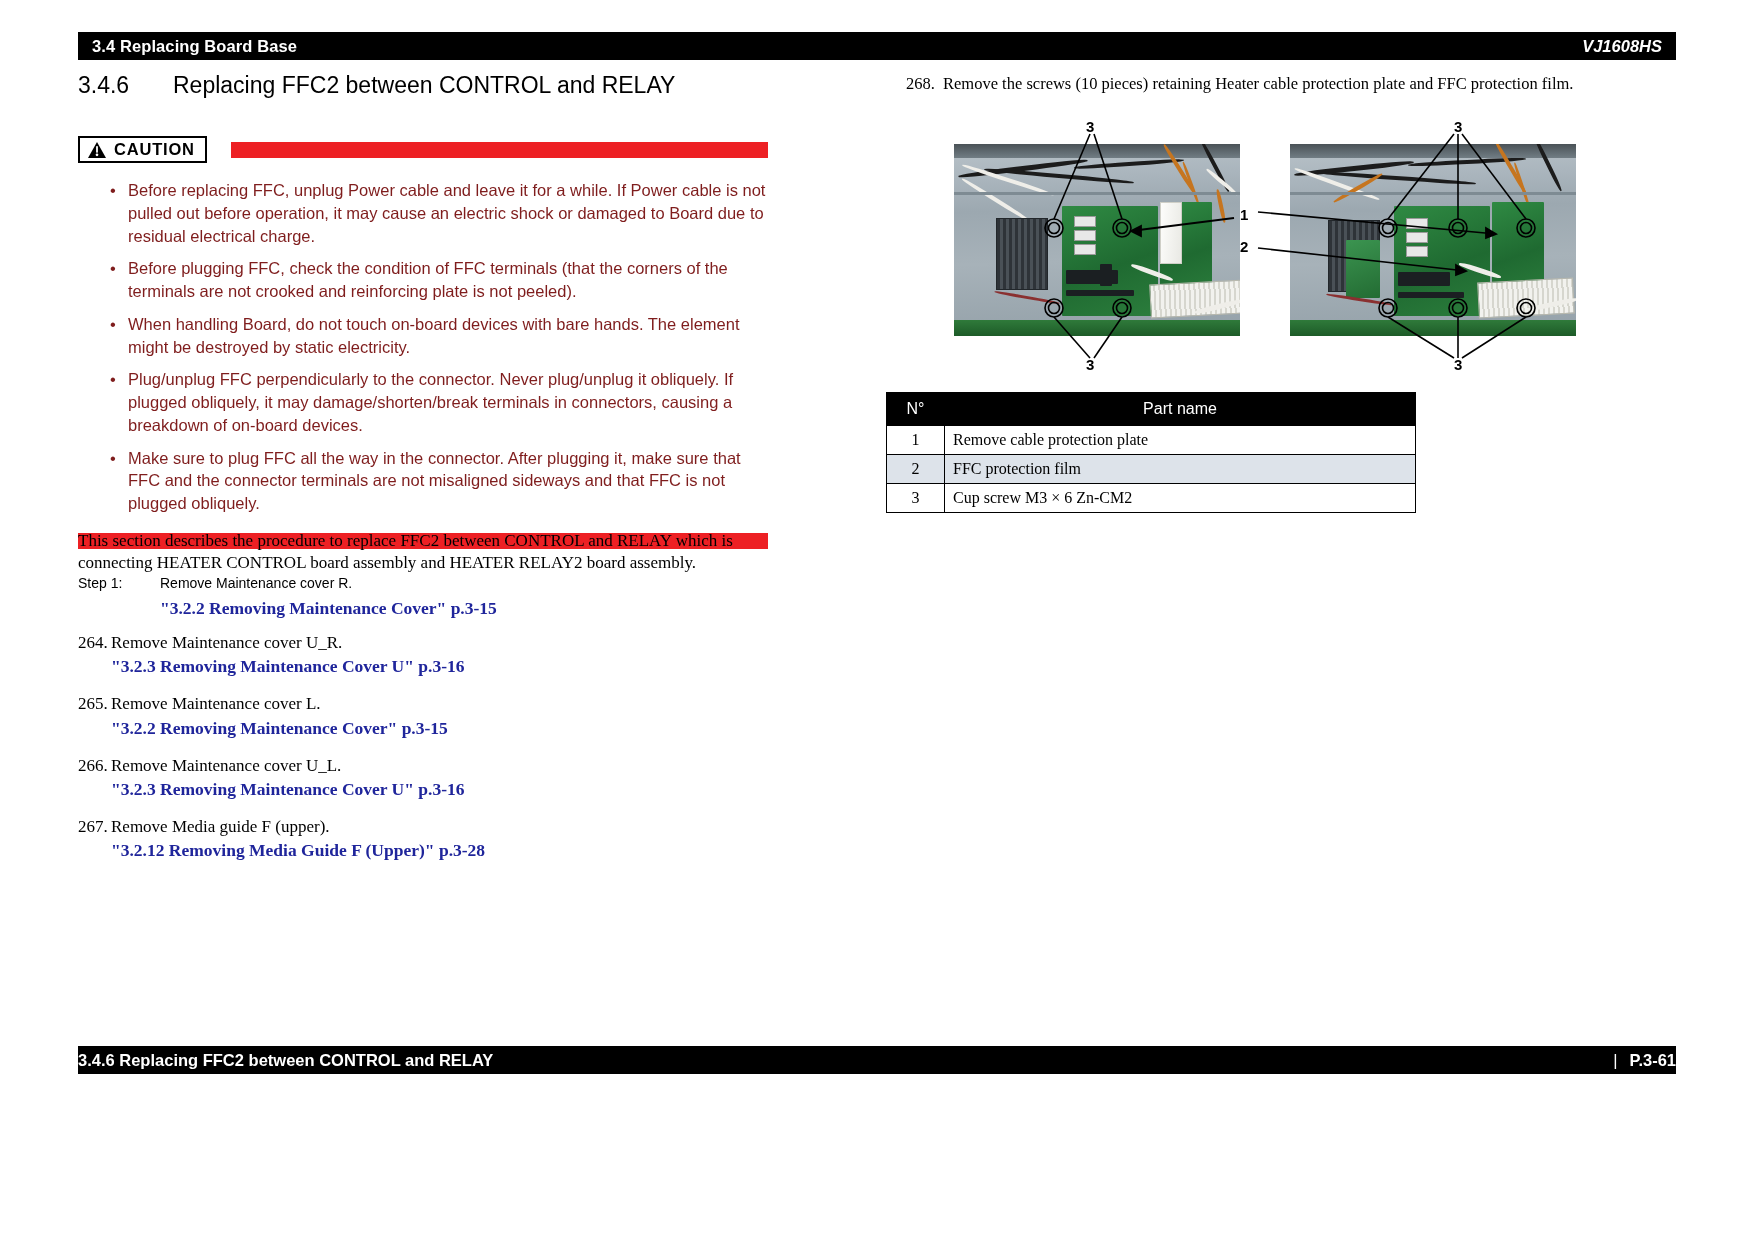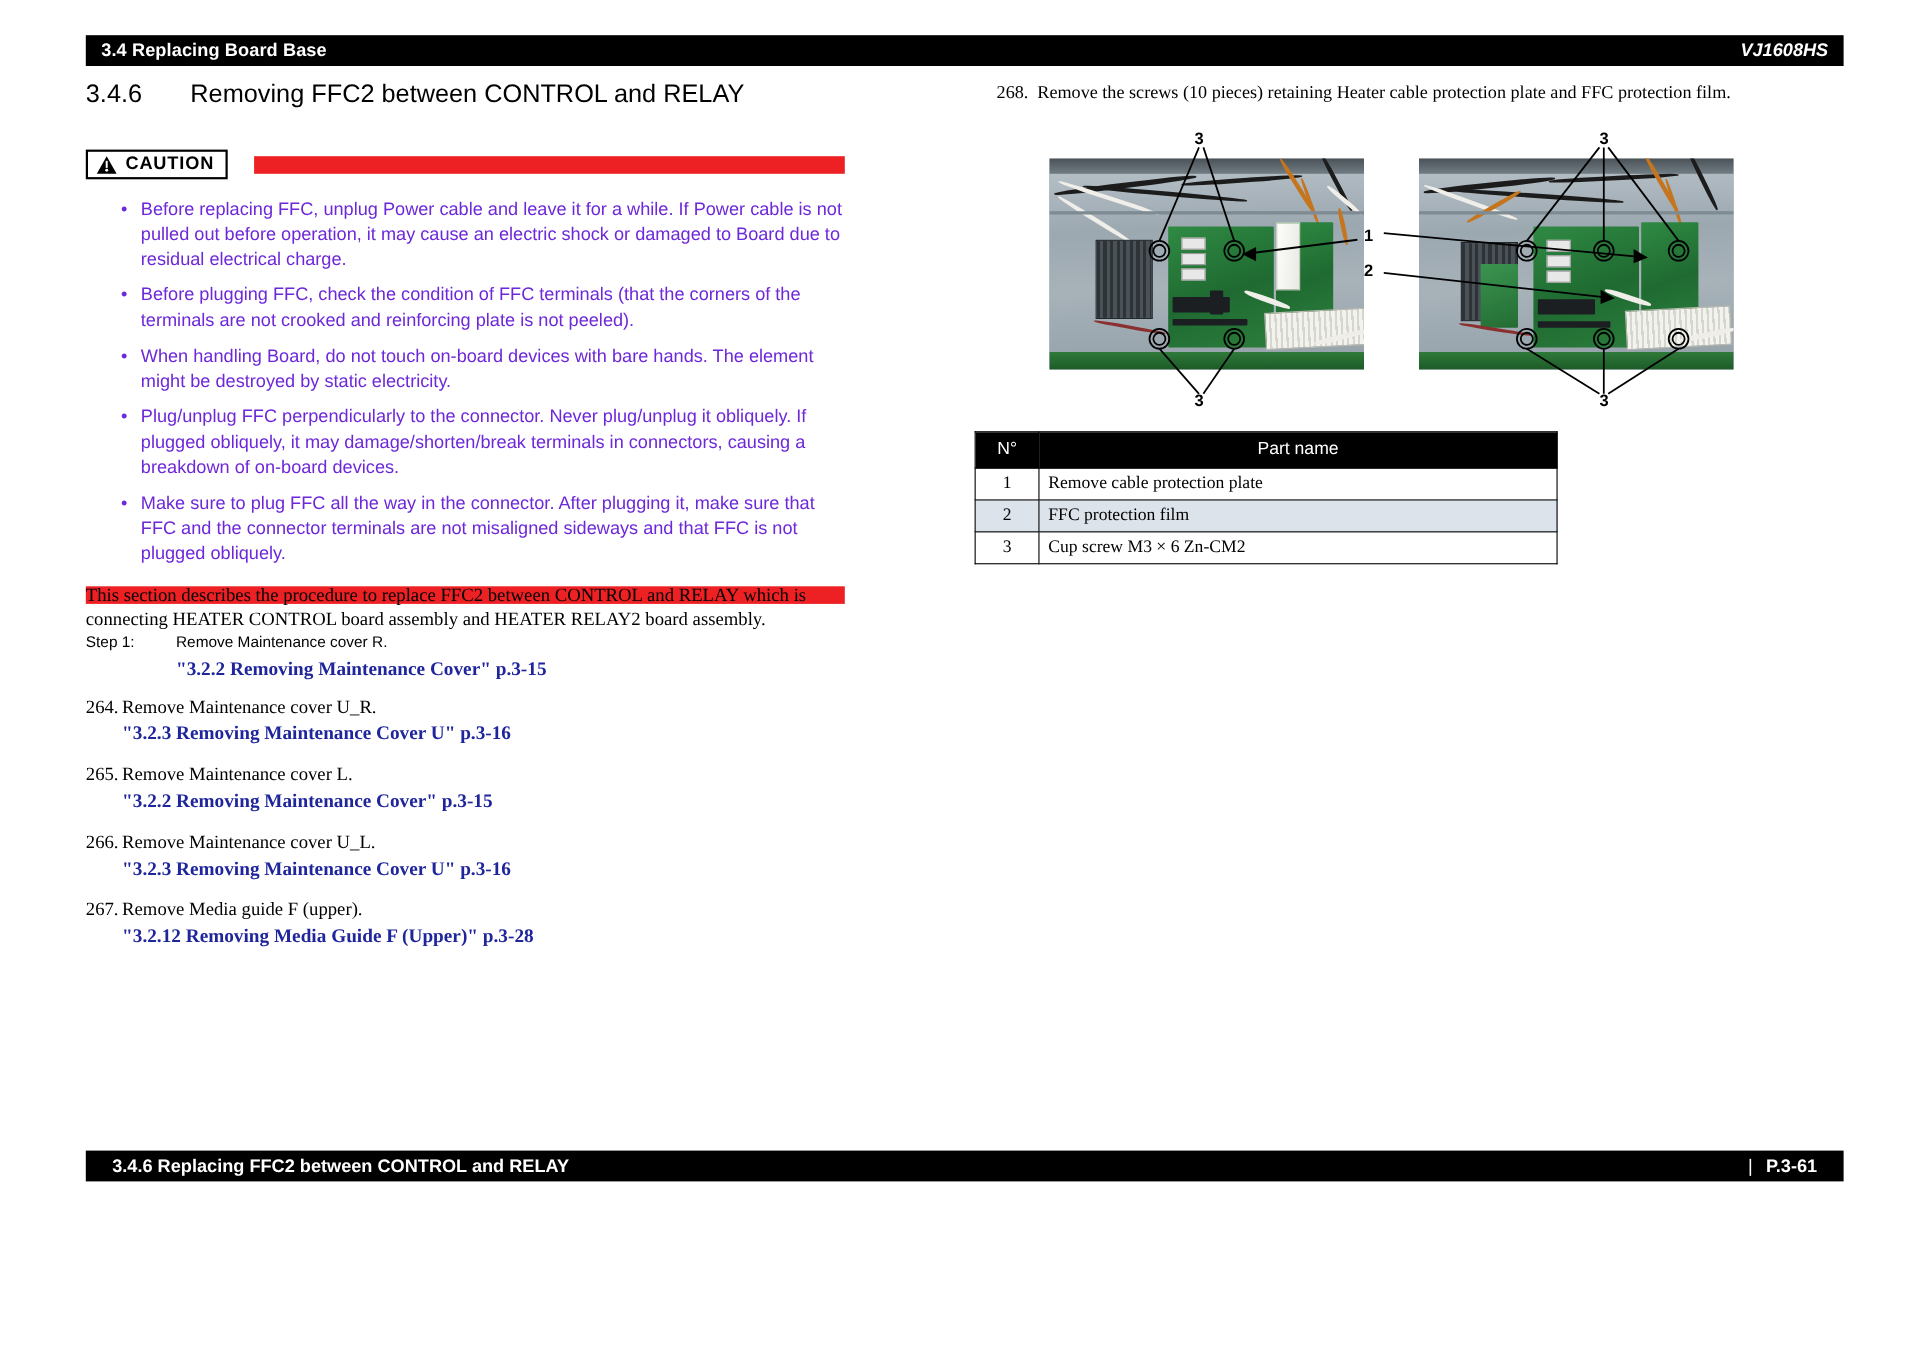--- a/index.html
+++ b/index.html
@@ -87,21 +87,21 @@
     margin: 16px 0 0 0;
     padding: 0;
     list-style: none;
   }
   .caution-list li {
     position: relative;
     padding-left: 50px;
     font-size: 16.5px;
     line-height: 1.38;
     margin-bottom: 10px;
-    color: #6d28d9;
+    color: #7f1d1d;
   }
   .caution-list li::before {
     content: "\2022";
     position: absolute;
     left: 32px;
     top: 0;
   }
   .caution-bottom-rule {
     margin-top: 18px;
     height: 16px;
@@ -288,21 +288,21 @@
 
   
   .footer-bar {
     position: absolute;
     left: 78px; top: 1046px;
     width: 1598px; height: 28px;
     background: #000;
     display: flex;
     align-items: center;
     justify-content: space-between;
-    padding: 0 24px;
+    padding: 0 0;
   }
   .footer-left {
     color: #fff;
     font-size: 16.5px;
     font-weight: bold;
   }
   .footer-right {
     color: #fff;
     font-size: 16.5px;
     font-weight: bold;
@@ -315,21 +315,21 @@
 </head>
 <body>
 
 <div class="header-bar">
   <span class="header-left">3.4 Replacing Board Base</span>
   <span class="header-right">VJ1608HS</span>
 </div>
 
 <div class="section-title">
   <span class="section-num">3.4.6</span>
-  <span class="section-name">Removing FFC2 between CONTROL and RELAY</span>
+  <span class="section-name">Replacing FFC2 between CONTROL and RELAY</span>
 </div>
 
 <div class="caution-wrap">
   <div class="caution-head">
     <div class="caution-badge">
       <span>
         <svg class="warn-tri" width="20" height="18" viewBox="0 0 20 18">
           <polygon points="10,1 19,17 1,17" fill="#000"></polygon>
           <rect x="9.1" y="5.2" width="1.8" height="6.4" fill="#fff"></rect>
           <circle cx="10" cy="13.8" r="1.35" fill="#fff"></circle>

